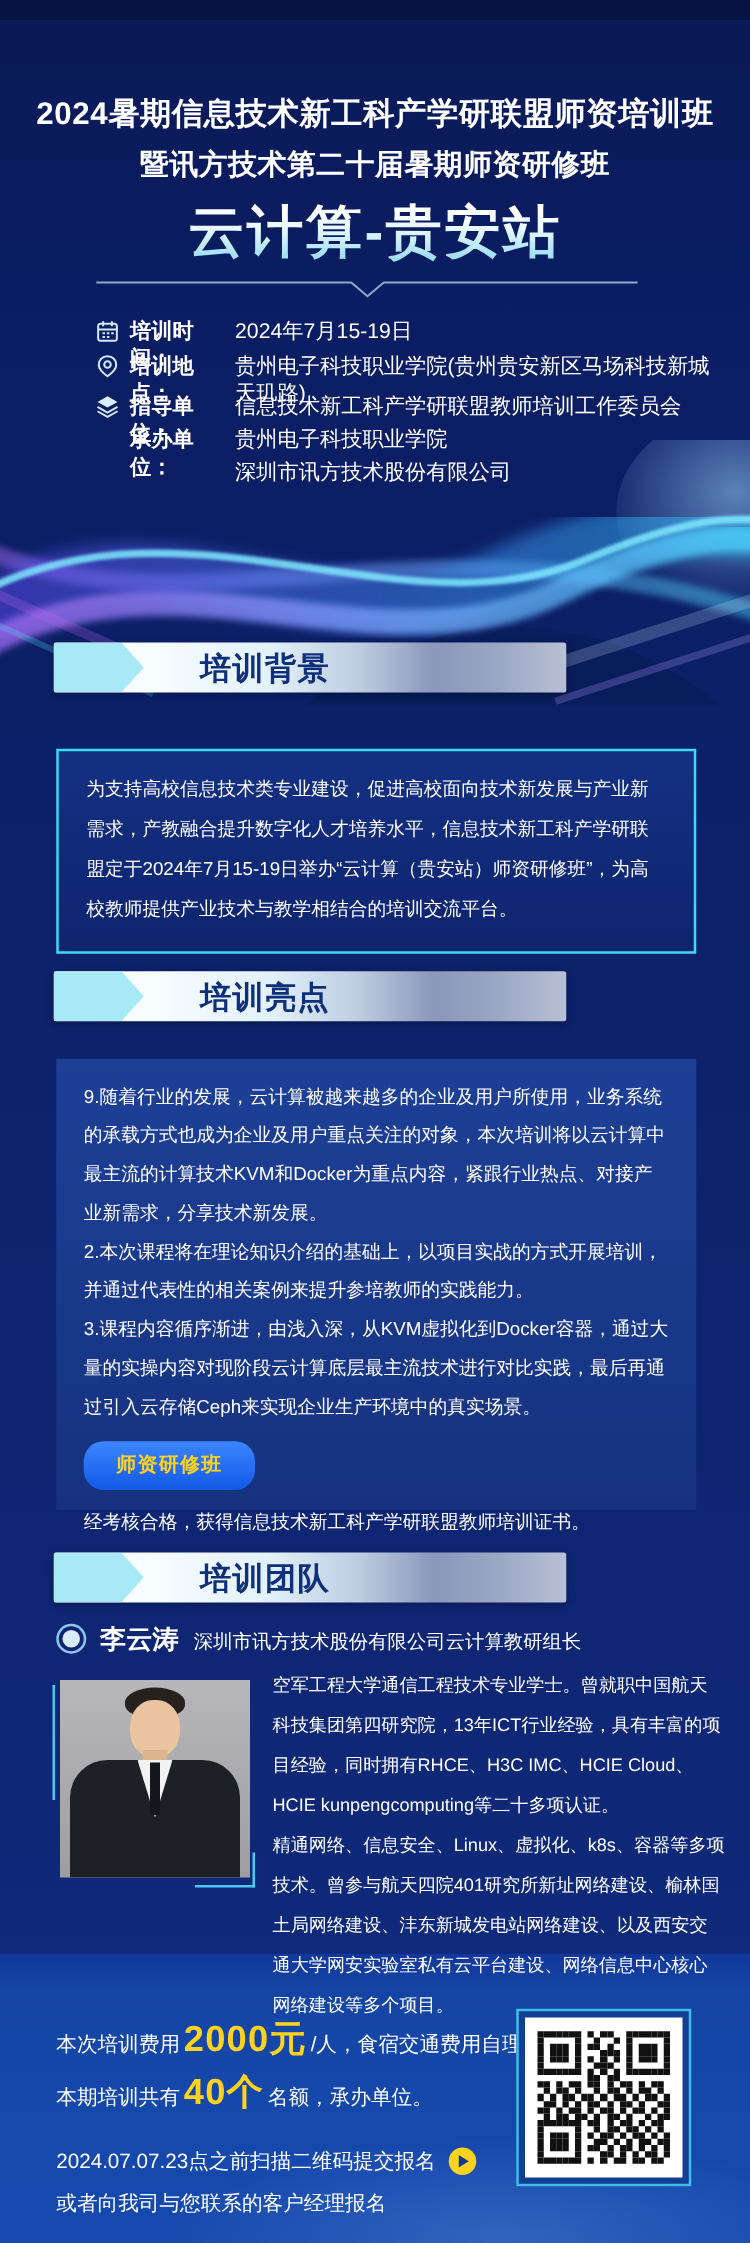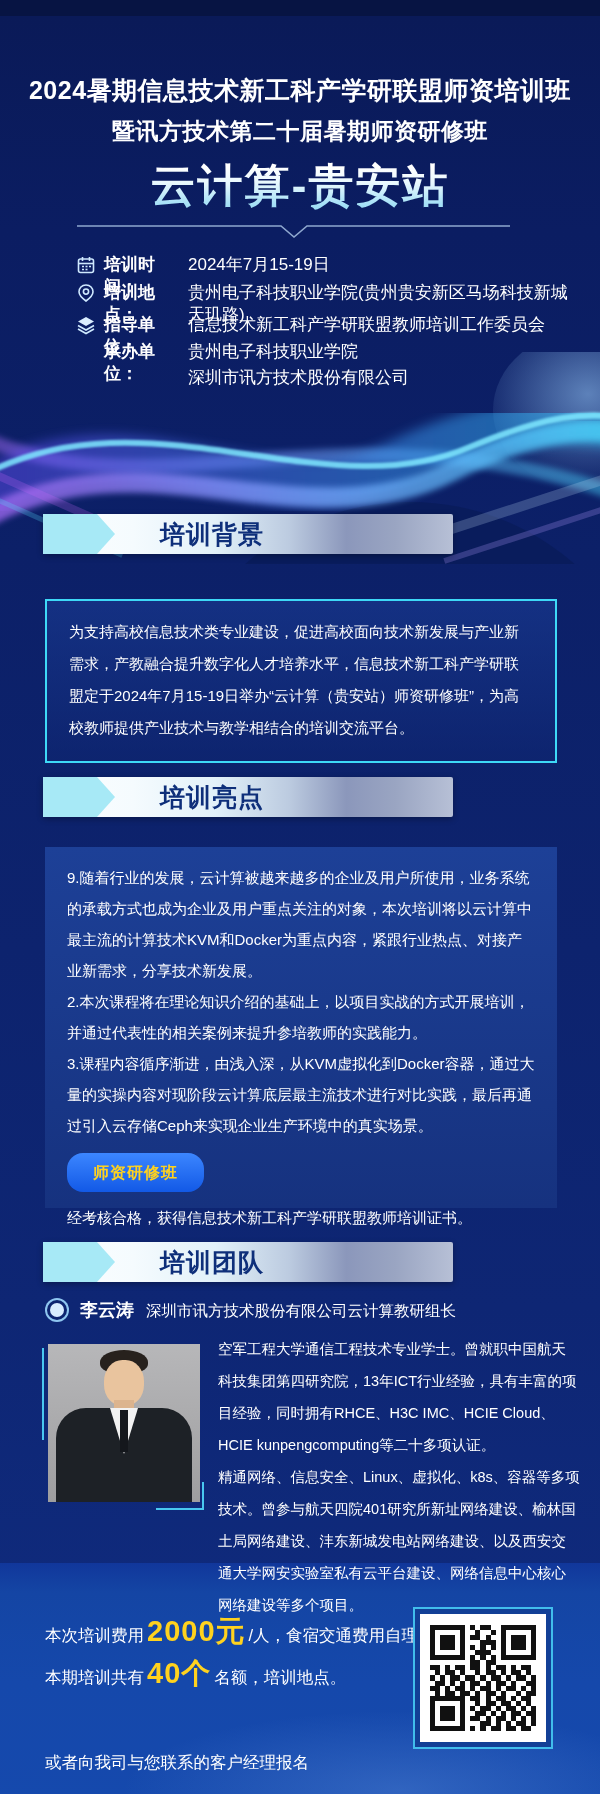--- a/index.html
+++ b/index.html
@@ -45,21 +45,21 @@
   .panel2{top:831px;left:45px;width:512px;height:361px;background:linear-gradient(180deg,#1d4097,#16327f);
     padding:15px 22px;font-size:15px;line-height:31px;}
   .badge{display:inline-block;margin-top:12px;padding:4px 26px;border-radius:16px;
     background:linear-gradient(180deg,#3c86ff,#1259e6);color:#ffd21e;font-size:16px;font-weight:bold;letter-spacing:1px;}
   .certline{margin-top:10px;font-size:15px;}
 
   
   .name-row{top:1281px;left:50px;right:20px;display:flex;align-items:center;}
   .bullet{width:14px;height:14px;border-radius:50%;background:#d9ecff;
     box-shadow:0 0 0 3px #0d2470,0 0 0 5px #8fc6f0;margin-right:16px;flex:0 0 14px;}
-  .tname{font-size:18px;font-weight:bold;margin-right:12px;}
+  .tname{font-size:21px;font-weight:bold;margin-right:12px;}
   .ttitle{font-size:15.5px;padding-top:4px;}
   .photo{top:1328px;left:48px;width:152px;height:158px;overflow:hidden;
     background:linear-gradient(180deg,#b7b7b9,#9e9ea0);}
   .head{position:absolute;left:56px;top:16px;width:40px;height:46px;background:#e9c49e;border-radius:46%;}
   .hair{position:absolute;left:52px;top:6px;width:48px;height:24px;background:#27211d;border-radius:50% 50% 42% 42%;}
   .neck{position:absolute;left:66px;top:56px;width:20px;height:10px;background:#dcb48e;}
   .suit{position:absolute;left:8px;top:64px;width:136px;height:94px;background:#1d2126;border-radius:30px 30px 0 0;}
   .shirt{position:absolute;left:62px;top:64px;width:28px;height:46px;background:#f2f2f2;
     clip-path:polygon(0 0,100% 0,50% 100%);}
   .tie{position:absolute;left:72px;top:66px;width:8px;height:42px;background:#14171c;}
@@ -238,21 +238,27 @@
 
   <div class="footer"></div>
   <div class="fee z">
     <span>本次培训费用 </span>
     <span class="bignum">2000元</span>
     <span>/人，食宿交通费用自理</span>
   </div>
   <div class="quota z">
     <span>本期培训共有</span>
     <span class="bignum">40个</span>
-    <span>名额，培训地点。</span>
+    <span>名额，承办单位。</span>
+  </div>
+  <div class="signup1 z">
+    <span>2024.07.07.23点之前扫描二维码提交报名</span>
+    <span class="play">
+        <i></i>
+      </span>
   </div>
   <div class="signup2 z">或者向我司与您联系的客户经理报名</div>
 
   <div class="qr-frame">
     <div class="qr-white">
       <div class="qr-grid">
           <div class="qb"></div>
           <div class="qb"></div>
           <div class="qb"></div>
           <div class="qb"></div>

